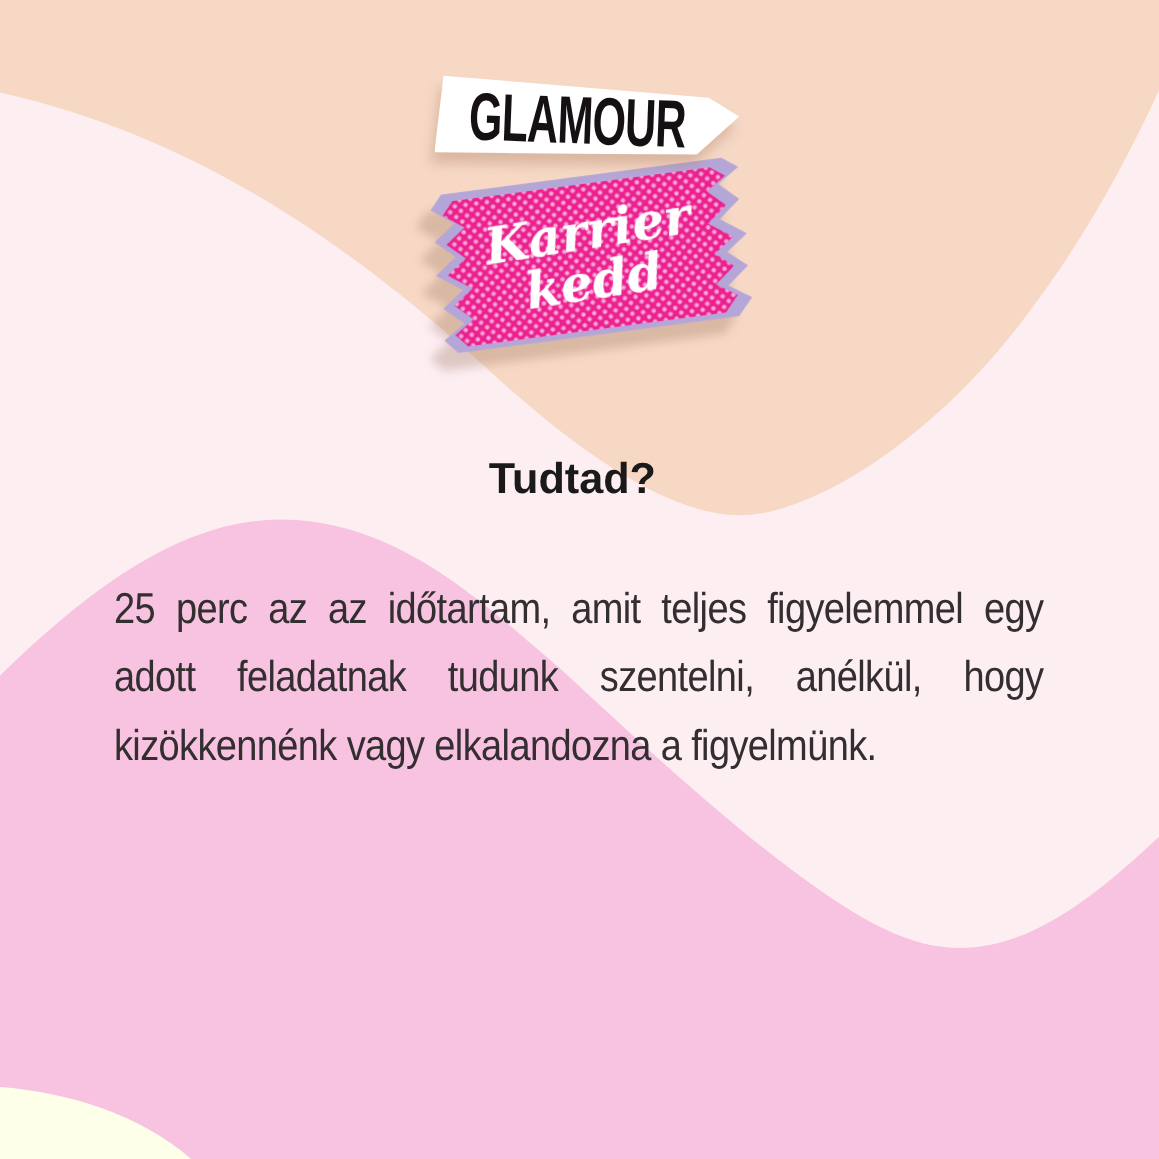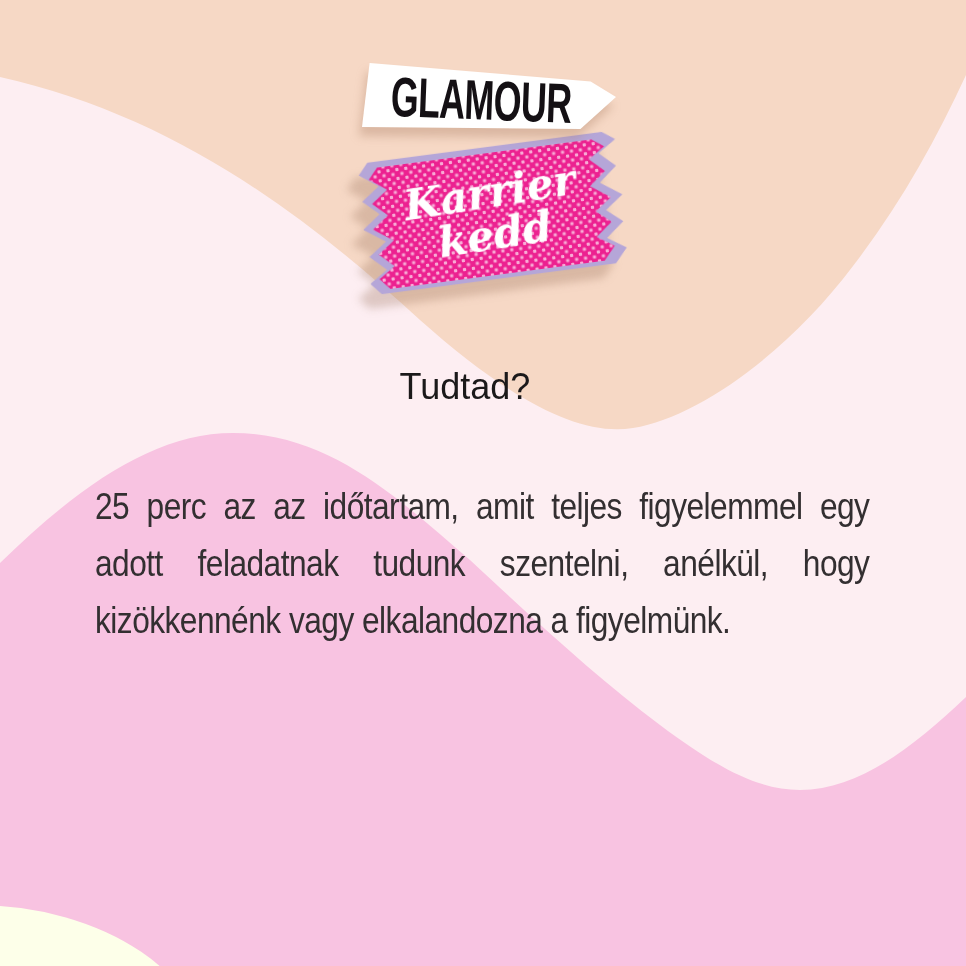--- a/index.html
+++ b/index.html
@@ -62,22 +62,22 @@
     color:#ffffff;
     font-size:42px;line-height:44px;
     transform:rotate(-1.5deg);
     text-shadow:0 0 1px rgba(255,255,255,.6);
   }
   .script.second{margin-top:-2px;}
 
   
   .heading{
     position:absolute;left:0;top:366px;width:930px;
-    margin:0;text-align:center;
-    font-size:36px;font-weight:400;
+    margin:12px;text-align:center;
+    font-size:36px;font-weight:700;
     color:var(--heading_dark,#1b191a);
     letter-spacing:0;
     z-index:2;
   }
 
   
   .bodytext{
     position:absolute;left:95px;top:478px;width:880px;
     transform:scaleX(.88);transform-origin:left top;
     z-index:2;

